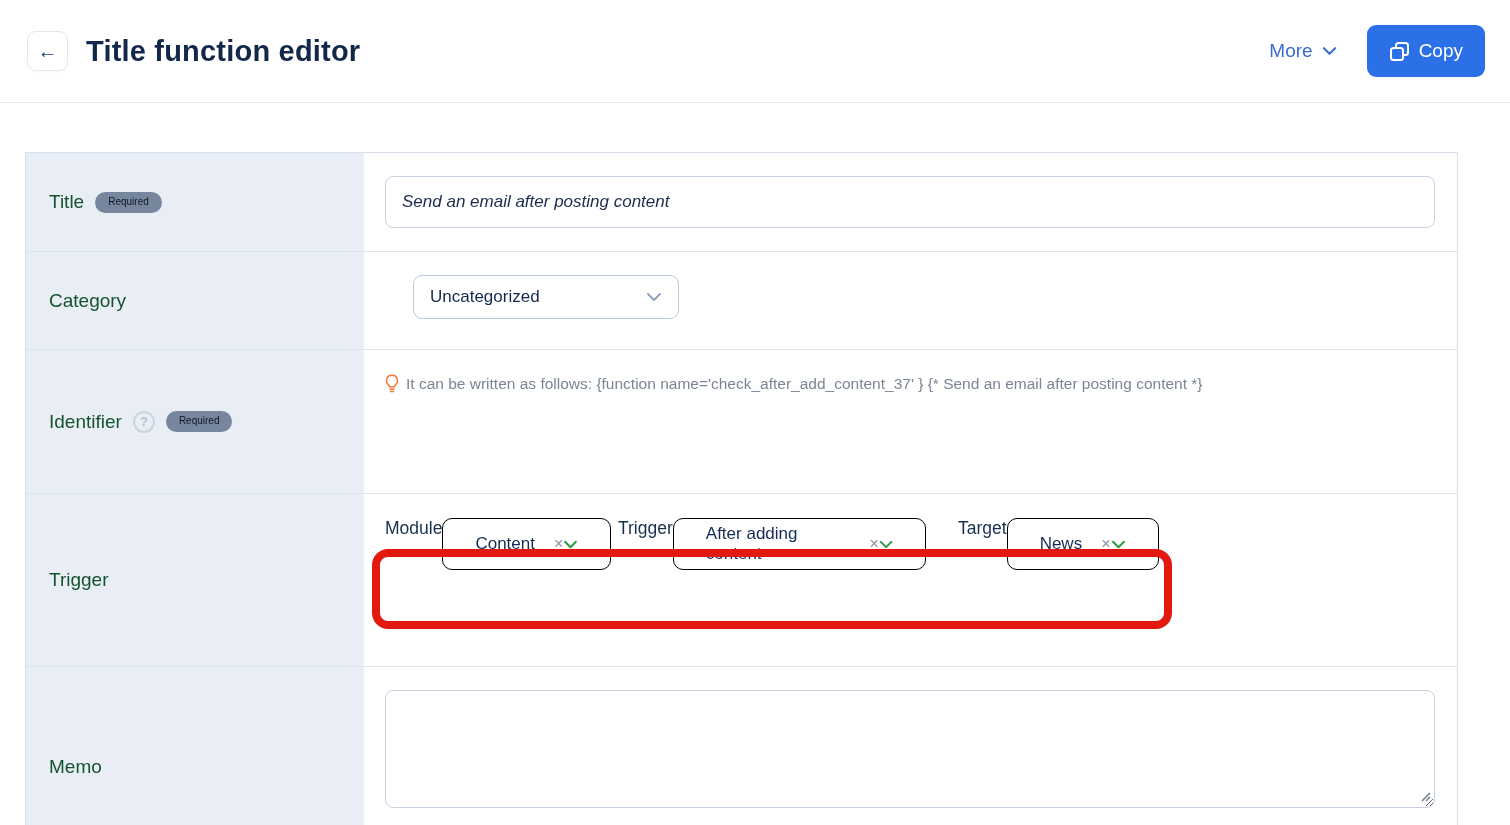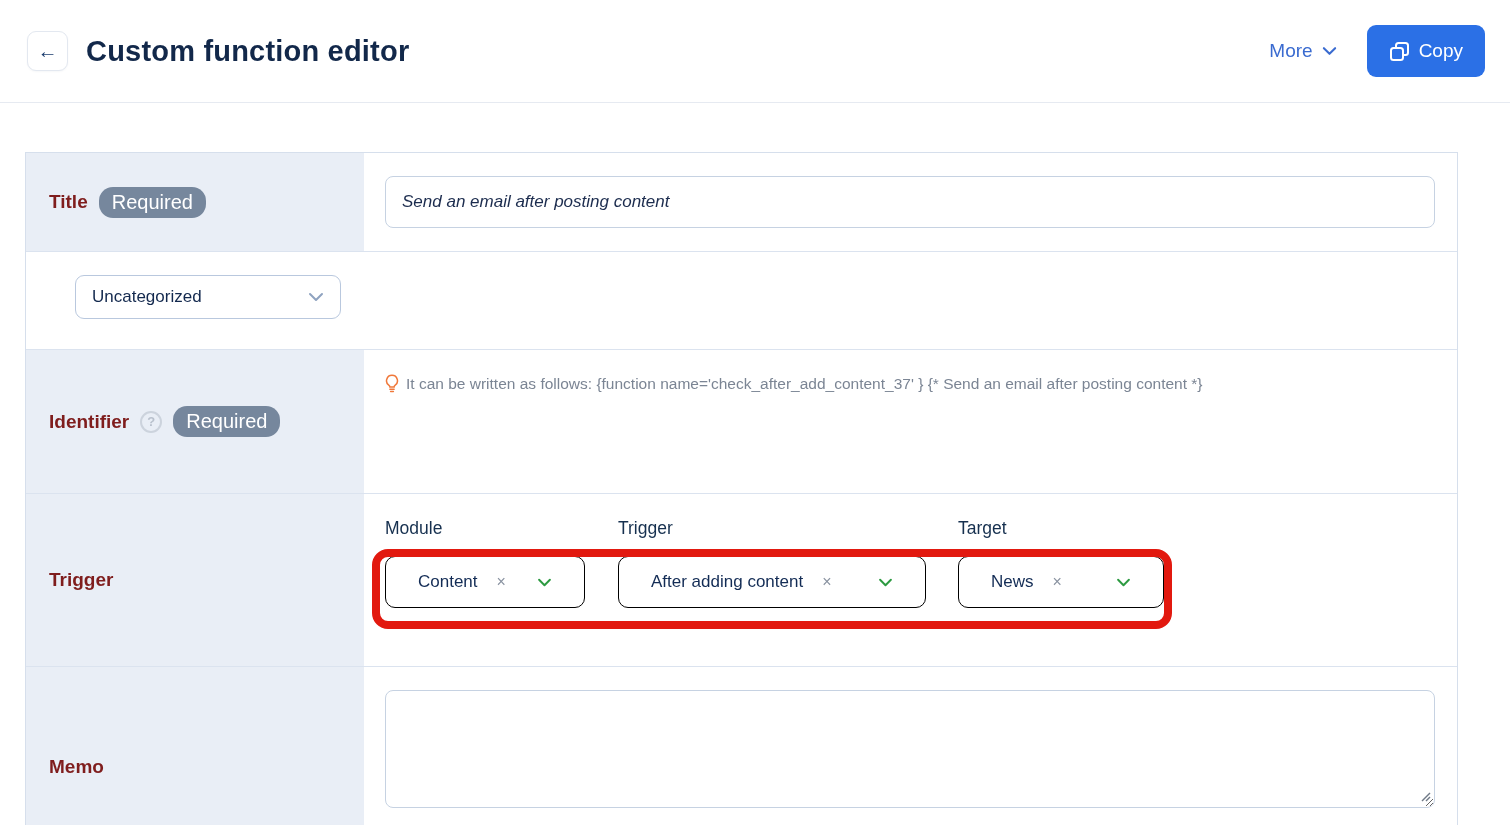--- a/index.html
+++ b/index.html
@@ -38,23 +38,23 @@
   .form-table{
     margin:49px 25px 0 25px;width:1433px;border:1px solid #d6dfec;
   }
   .form-row{display:flex;border-bottom:1px solid var(--rowline);}
   .form-row:last-child{border-bottom:none;}
   .label-cell{
     width:338px;flex:0 0 338px;background:var(--colbg);
     display:flex;align-items:center;gap:11px;padding-left:23px;
   }
   .field-cell{flex:1;background:#fff;padding:0 22px 0 21px;}
-  .row-label{font-size:19px;font-weight:700;color:#7f1d1d;}
+  .row-label{font-size:19px;font-weight:400;color:#14532d;}
   .badge{
-    background:var(--badge);color:#ffffff;font-size:20px;border-radius:14px;
+    background:var(--badge);color:#0f172a;font-size:10px;border-radius:14px;
     padding:5px 13px 6px;line-height:1;
   }
   .help-icon{
     width:22px;height:22px;border-radius:50%;border:2px solid #ccd3dd;color:#b9c1cd;
     font-size:13px;font-weight:700;display:flex;align-items:center;justify-content:center;
   }
   .text-input{
     width:100%;height:52px;border:1px solid var(--border);border-radius:8px;
     font-size:17px;color:#1c2c4e;padding:0 16px;font-family:inherit;outline:none;background:#fff;font-style:italic;
   }
@@ -68,21 +68,21 @@
   
   .select-box{
     width:266px;height:44px;border:1px solid #b9c8de;border-radius:9px;background:#fff;
     display:flex;align-items:center;padding:0 16px;font-size:17px;color:#13294e;cursor:pointer;margin-left:28px;
   }
   .select-box .chev{margin-left:auto;}
   
   .hint-line{display:flex;align-items:center;gap:7px;color:#7b8594;font-size:15.5px;}
   
   .trigger-cols{display:flex;}
-  .trig-col{display:flex;flex-direction:column;}
+  .trig-col{display:flex;}
   .trig-col.c-module{width:200px;margin-right:33px;}
   .trig-col.c-trigger{width:308px;margin-right:32px;}
   .trig-col.c-target{width:206px;}
   .trig-label{font-size:17.5px;font-weight:500;color:#16304f;margin-bottom:17px;}
   .multi-select{
     height:52px;border:1px solid #000000;border-radius:10px;background:#fff;
     display:flex;align-items:center;padding:0 32px;font-size:17px;color:#132c55;cursor:pointer;
   }
   .remove-x{color:#8a93a1;font-size:16px;margin-left:19px;cursor:pointer;line-height:1;}
   .multi-select .chev{margin-left:auto;}
@@ -100,21 +100,21 @@
     border:8px solid var(--annotation);border-radius:16px;pointer-events:none;
   }
 </style>
 </head>
 <body>
 
 <div class="header">
   <button class="back-btn">
     <span>←</span>
   </button>
-  <h1 class="page-title">Custom function editor</h1>
+  <h1 class="page-title">Title function editor</h1>
   <div class="header-right">
     <div class="more-btn">
       <span>More</span>
       <svg class="chev" width="15" height="10" viewBox="0 0 16 10">
         <path d="M2 2 L8 8 L14 2" fill="none" stroke="#3a6bd0" stroke-width="2.2" stroke-linecap="round" stroke-linejoin="round"></path>
       </svg>
     </div>
     <button class="copy-btn">
       <svg width="21" height="21" viewBox="0 0 21 21">
         <rect x="7" y="2" width="12" height="12" rx="2.5" fill="none" stroke="#ffffff" stroke-width="2"></rect>
@@ -131,20 +131,23 @@
     <div class="label-cell">
       <span class="row-label">Title</span>
       <span class="badge">Required</span>
     </div>
     <div class="field-cell">
       <input class="text-input" type="text" value="Send an email after posting content" style="">
     </div>
   </div>
 
   <div class="form-row row-category">
+    <div class="label-cell">
+      <span class="row-label">Category</span>
+    </div>
     <div class="field-cell">
       <div class="select-box">
         <span>Uncategorized</span>
         <svg class="chev" width="16" height="10" viewBox="0 0 16 10">
           <path d="M2 2 L8 8 L14 2" fill="none" stroke="#8fa3c0" stroke-width="2" stroke-linecap="round" stroke-linejoin="round"></path>
         </svg>
       </div>
     </div>
   </div>
 

